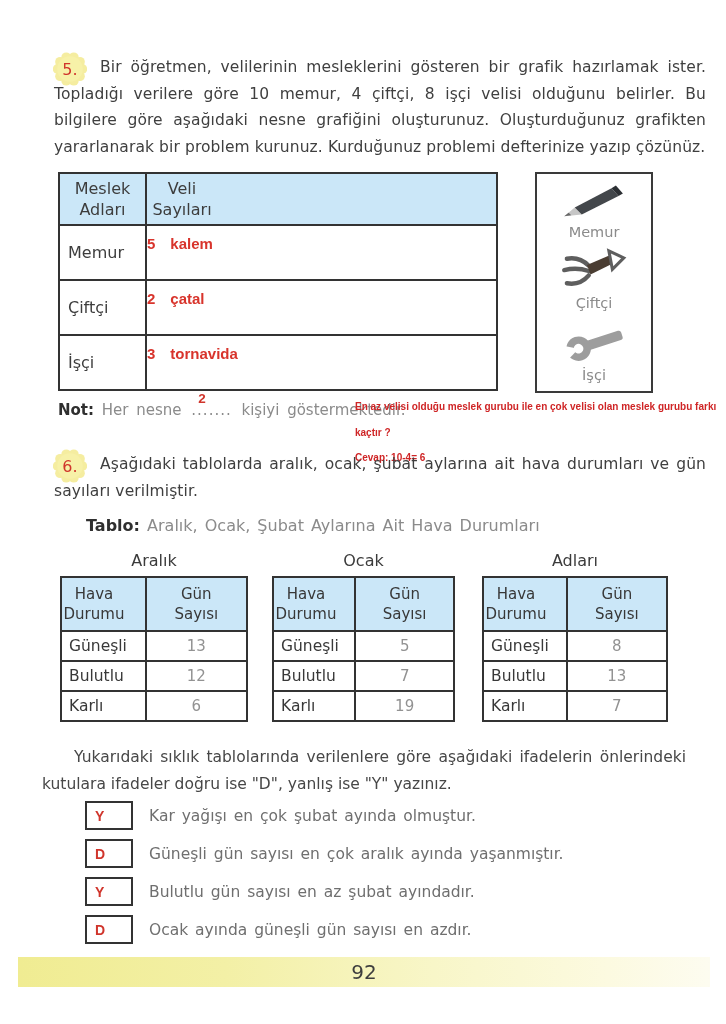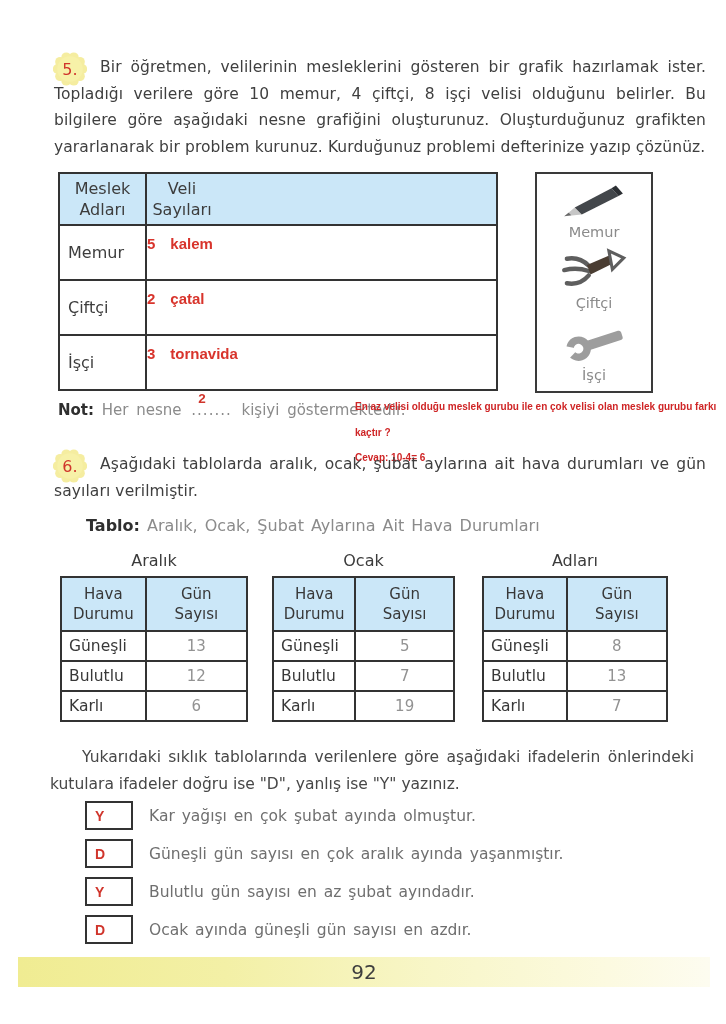--- a/index.html
+++ b/index.html
@@ -62,26 +62,26 @@
   #wt-aralik{left:60px;width:188px;}
   #wt-ocak{left:272px;width:183px;}
   #wt-subat{left:482px;width:186px;}
   .wtitle{text-align:center;font-size:16px;color:#3b3b3b;margin-bottom:6px;}
   .wtable{border:2px solid #333;box-sizing:border-box;background:#fff;}
   .wt-row{display:flex;box-sizing:border-box;}
   .wt-row + .wt-row{border-top:2px solid #333;}
   .wt-c1{width:46%;box-sizing:border-box;border-right:2px solid #333;display:flex;align-items:center;padding-left:7px;font-size:15.5px;color:#383838;}
   .wt-c2{flex:1;display:flex;align-items:center;justify-content:center;color:#929292;font-size:15px;}
   .wt-head{height:52px;background:#cbe7f8;}
-  .wt-head .wt-c1{justify-content:center;padding-left:0;}
+  .wt-head .wt-c1{padding-left:0;}
   .wt-head .wt-c2{color:#383838;}
   .wt-head .hdr{display:inline-block;width:64px;text-align:center;line-height:20px;font-size:15px;}
   .wt-data{height:30px;}
   
-  #stmt-intro{position:absolute;left:50px;top:744px;width:644px;text-indent:32px;text-align:justify;font-size:15.5px;line-height:26.5px;color:#474747;}
+  #stmt-intro{position:absolute;left:42px;top:744px;width:644px;text-indent:32px;text-align:justify;font-size:15.5px;line-height:26.5px;color:#474747;}
   .stmt{position:absolute;left:85px;display:flex;align-items:center;gap:16px;}
   .stmt-box{
     width:48px;height:29px;border:2px solid #333;box-sizing:border-box;background:#fff;
     display:flex;align-items:center;padding-left:8px;
     font-family:"Liberation Sans",sans-serif;font-weight:bold;font-size:14px;color:#d0352c;
   }
   .stmt-text{color:#6f6f6f;font-size:15.5px;word-spacing:2px;}
   
   #footer-bar{
     position:absolute;left:18px;top:957px;width:692px;height:30px;

